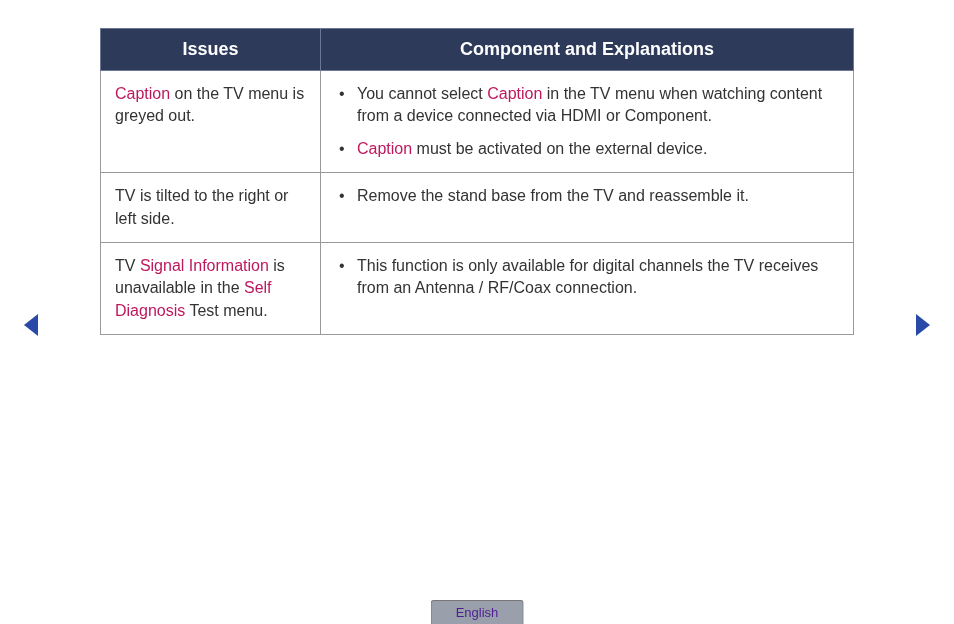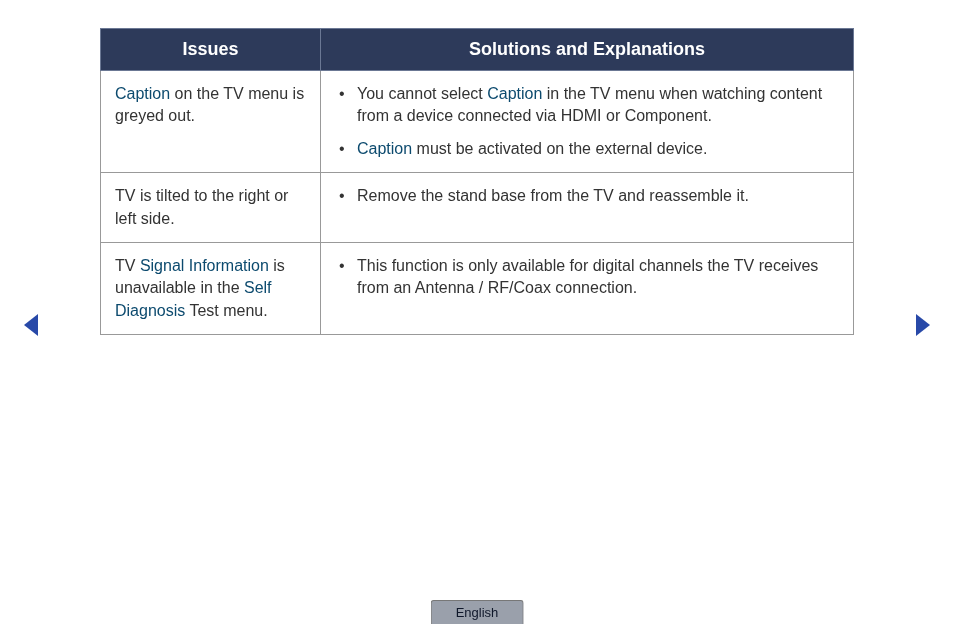--- a/index.html
+++ b/index.html
@@ -42,21 +42,21 @@
       padding: 12px 14px;
       vertical-align: top;
       font-size: 16px;
       color: #333;
       line-height: 1.4;
     }
     td:first-child {
       width: 220px;
     }
     .highlight {
-      color: #0c4a6e;
+      color: #be185d;
       font-weight: normal;
     }
     ul {
       list-style: none;
       padding-left: 0;
     }
     ul li {
       position: relative;
       padding-left: 22px;
       margin-bottom: 10px;
@@ -90,38 +90,38 @@
       right: 24px;
       border-width: 11px 0 11px 14px;
       border-color: transparent transparent transparent #2849a8;
     }
     .language-tab {
       position: absolute;
       bottom: 0;
       left: 50%;
       transform: translateX(-50%);
       background: #9aa0ab;
-      color: #0f172a;
+      color: #4c1d95;
       font-size: 13px;
       padding: 4px 24px;
       border: 1px solid #777;
       border-bottom: none;
       border-radius: 3px 3px 0 0;
       text-align: center;
     }
   </style>
 </head>
 <body>
 
 <div class="table-container">
   <table>
     <thead>
       <tr>
         <th>Issues</th>
-        <th>Solutions and Explanations</th>
+        <th>Component and Explanations</th>
       </tr>
     </thead>
     <tbody id="table-body">
         <tr>
           <td><span class="highlight">Caption</span><span> on the TV menu is greyed out.</span></td>
           <td>
             <ul>
               <li><span>You cannot select </span><span class="highlight">Caption</span><span> in the TV menu when watching content from a device connected via HDMI or Component.</span></li>
               <li><span class="highlight">Caption</span><span> must be activated on the external device.</span></li>
             </ul>

